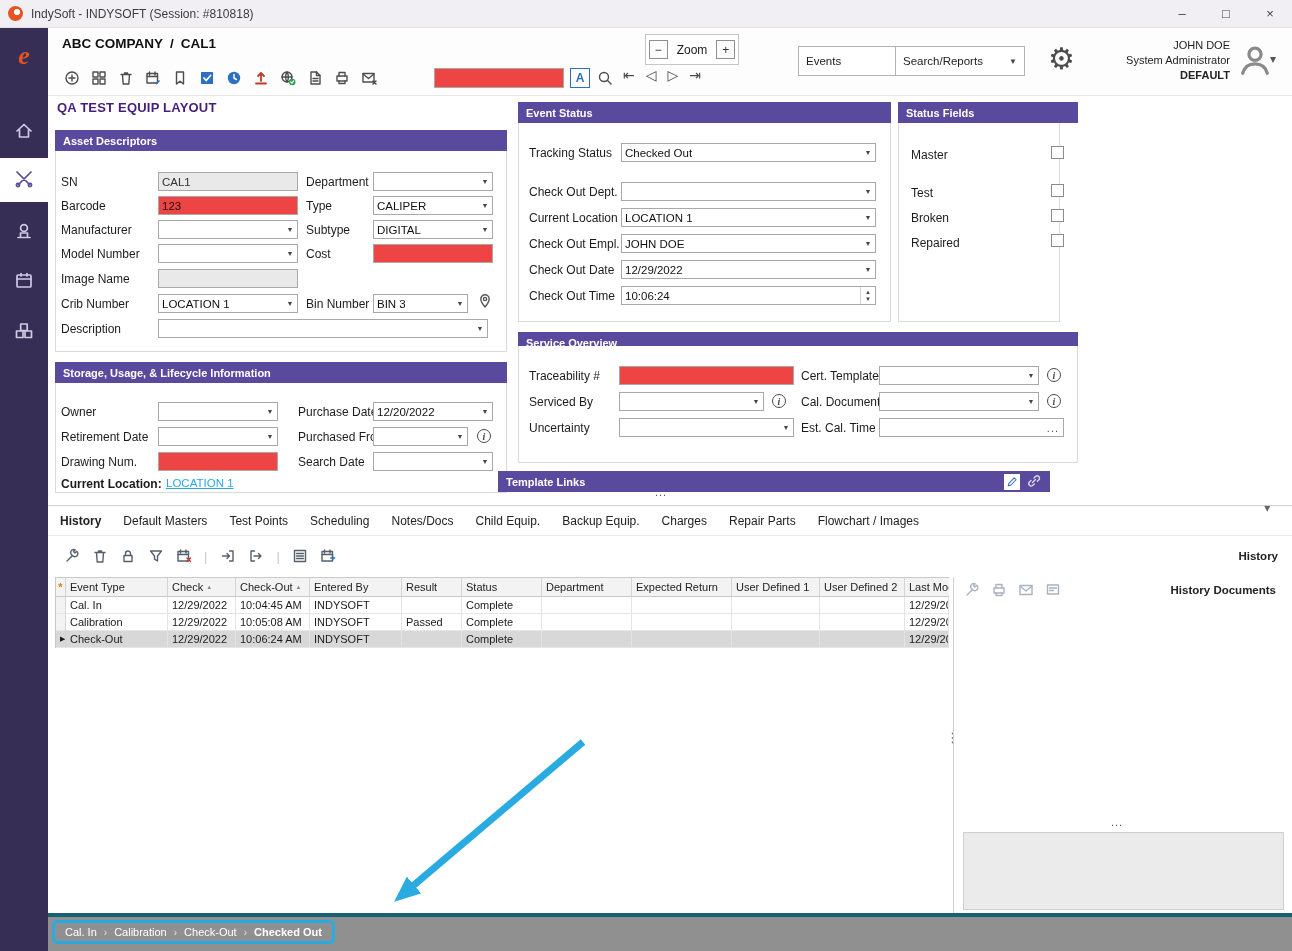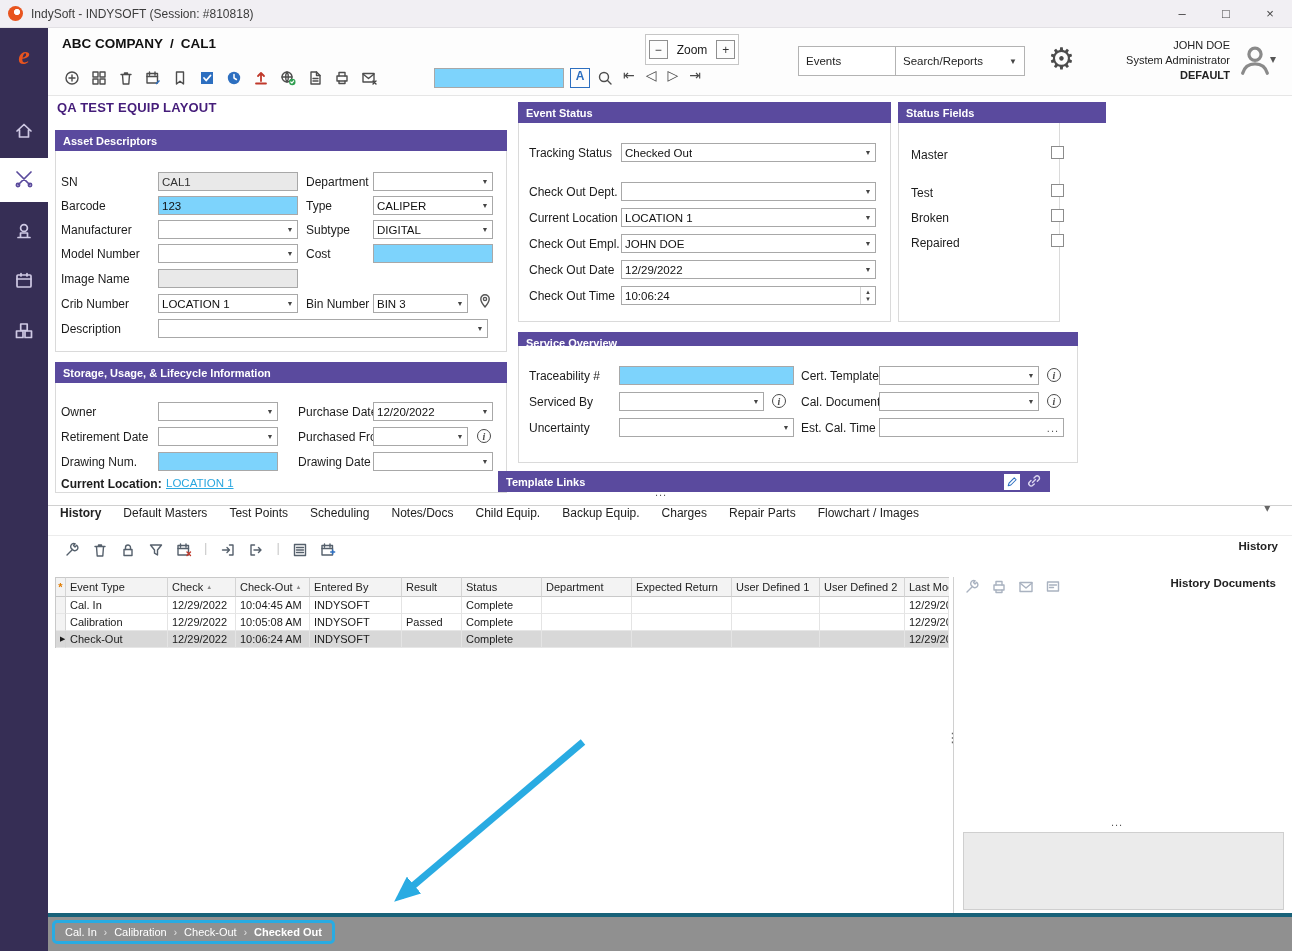--- a/index.html
+++ b/index.html
@@ -1,19 +1,19 @@
 <!DOCTYPE html>
 <html><head>
 <meta charset="utf-8">
 <style>
 *{margin:0;padding:0;box-sizing:border-box}
 html,body{width:1292px;height:951px}
 body{position:relative;font-family:"Liberation Sans",sans-serif;font-size:12px;color:#1a1a1a;background:#fff;overflow:hidden}
 .abs{position:absolute}
-.flex{display:flex;align-items:flex-start}
+.flex{display:flex;align-items:center}
 svg.i{width:16px;height:16px;fill:none;stroke:currentColor;stroke-width:1.4;stroke-linecap:round;stroke-linejoin:round}
 svg.i2{width:20px;height:20px;fill:none;stroke:currentColor;stroke-width:1.7;stroke-linecap:round;stroke-linejoin:round}
 
 #titlebar{left:0;top:0;width:1292px;height:28px;background:#f1eff3;border-bottom:1px solid #e2e0e4;display:flex;align-items:center;padding-left:8px;gap:8px}
 #titlebar .ttl{font-size:12px;color:#3c3c3c}
 .winbtns{margin-left:auto;display:flex;height:28px}
 .winbtn{width:44px;height:28px;display:flex;align-items:center;justify-content:center;font-size:13px;color:#444}
 .applogo{width:15px;height:15px;border-radius:50%;background:radial-gradient(circle at 60% 40%, #fff 0 22%, #e8541f 26% 100%);flex:none}
 
 #sidebar{left:0;top:28px;width:48px;height:923px;background:#362e55}
@@ -26,21 +26,21 @@
 .tbico{width:20px;height:20px;display:flex;align-items:center;justify-content:center;color:#4d4d4d}
 .combo-lg{height:30px;background:#fff;border:1px solid #b3b3b3;display:flex;align-items:center;padding:0 7px;font-size:11.5px;color:#222}
 .combo-lg .arr{margin-left:auto;font-size:8px;color:#444;padding-left:8px}
 .zoombox{height:31px;background:#fff;border:1px solid #c6c6c6;display:flex;align-items:center;justify-content:center;gap:9px;font-size:12px}
 .zbtn{width:19px;height:19px;border:1px solid #8f8f8f;background:#fcfcfc;display:flex;align-items:center;justify-content:center;font-size:12px;color:#333}
 .userline{font-size:11px;color:#222;text-align:right;line-height:15px}
 
 .phead{background:#5a4a9e;color:#fff;font-size:11px;font-weight:bold;height:21px;display:flex;align-items:center;padding:0 8px}
 .pbody{background:#fff;border:1px solid #dadada;border-top:none;position:absolute}
 .lbl{font-size:12px;color:#1c1c1c;white-space:nowrap}
-.tx{height:19px;border:1px solid #a8a8a8;background:#7dd3fc;font-size:11.5px;padding:0 3px;font-family:"Liberation Sans",sans-serif;color:#111}
+.tx{height:19px;border:1px solid #a8a8a8;background:#ef4444;font-size:11.5px;padding:0 3px;font-family:"Liberation Sans",sans-serif;color:#111}
 .tx:disabled{background:#e9e9e9;color:#333}
 .cbo{height:19px;border:1px solid #a8a8a8;background:#fff;display:flex;align-items:center;font-size:11.5px;color:#111}
 .cbo .v{padding-left:3px;white-space:nowrap;overflow:hidden}
 .cbo .arr{margin-left:auto;width:14px;text-align:center;font-size:7px;color:#444;flex:none}
 .spin{margin-left:auto;width:15px;display:flex;flex-direction:column;align-items:center;justify-content:center;font-size:6px;color:#444;line-height:7px;flex:none;border-left:1px solid #d5d5d5;height:100%}
 .cb{width:13px;height:13px;border:1px solid #8c8c8c;background:#fff}
 .infoc{width:14px;height:14px;border:1.4px solid #4a4a4a;border-radius:50%;color:#4a4a4a;font-size:10px;font-weight:bold;font-style:italic;display:flex;align-items:center;justify-content:center;font-family:"Liberation Serif",serif}
 .link{color:#2aa7df;font-size:11.5px;text-decoration:underline;cursor:pointer}
 .ell{font-size:11px;color:#555;letter-spacing:1px}
 
@@ -334,21 +334,21 @@
     </div>
   <span class="lbl abs" style="left:242px;top:47px">Purchased From</span>
   <div class="cbo abs" style="left:317px;top:44px;width:95px">
       <span class="v"></span>
       <span class="arr">▼</span>
     </div>
   <span class="infoc abs" style="left:421px;top:46px">i</span>
 
   <span class="lbl abs" style="left:5px;top:72px">Drawing Num.</span>
   <input class="tx abs" style="left: 102px; top: 69px; width: 120px;" value="">
-  <span class="lbl abs" style="left:242px;top:72px">Drawing Date</span>
+  <span class="lbl abs" style="left:242px;top:72px">Search Date</span>
   <div class="cbo abs" style="left:317px;top:69px;width:120px">
       <span class="v"></span>
       <span class="arr">▼</span>
     </div>
 
   <span class="lbl abs" style="left:5px;top:94px;font-weight:bold">Current Location:</span>
   <span class="link abs" style="left:110px;top:94px">LOCATION 1</span>
 </div>
 
 <div class="phead abs" style="left:518px;top:102px;width:373px">
@@ -388,21 +388,21 @@
   <span class="lbl abs" style="left:10px;top:166px">Check Out Time</span>
   <div class="cbo abs" style="left:102px;top:163px;width:255px">
     <span class="v">10:06:24</span>
     <span class="spin">
         <span>▲</span>
         <span>▼</span>
       </span>
   </div>
 </div>
 
-<div class="phead abs" style="left:898px;top:102px;width:208px">
+<div class="phead abs" style="left:898px;top:102px;width:180px">
     <span>Status Fields</span>
   </div>
 <div class="pbody" style="left:898px;top:123px;width:162px;height:199px">
   <span class="lbl abs" style="left:12px;top:25px">Master</span>
   <div class="cb abs" style="left:152px;top:23px"></div>
   <span class="lbl abs" style="left:12px;top:63px">Test</span>
   <div class="cb abs" style="left:152px;top:61px"></div>
   <span class="lbl abs" style="left:12px;top:88px">Broken</span>
   <div class="cb abs" style="left:152px;top:86px"></div>
   <span class="lbl abs" style="left:12px;top:113px">Repaired</span>

